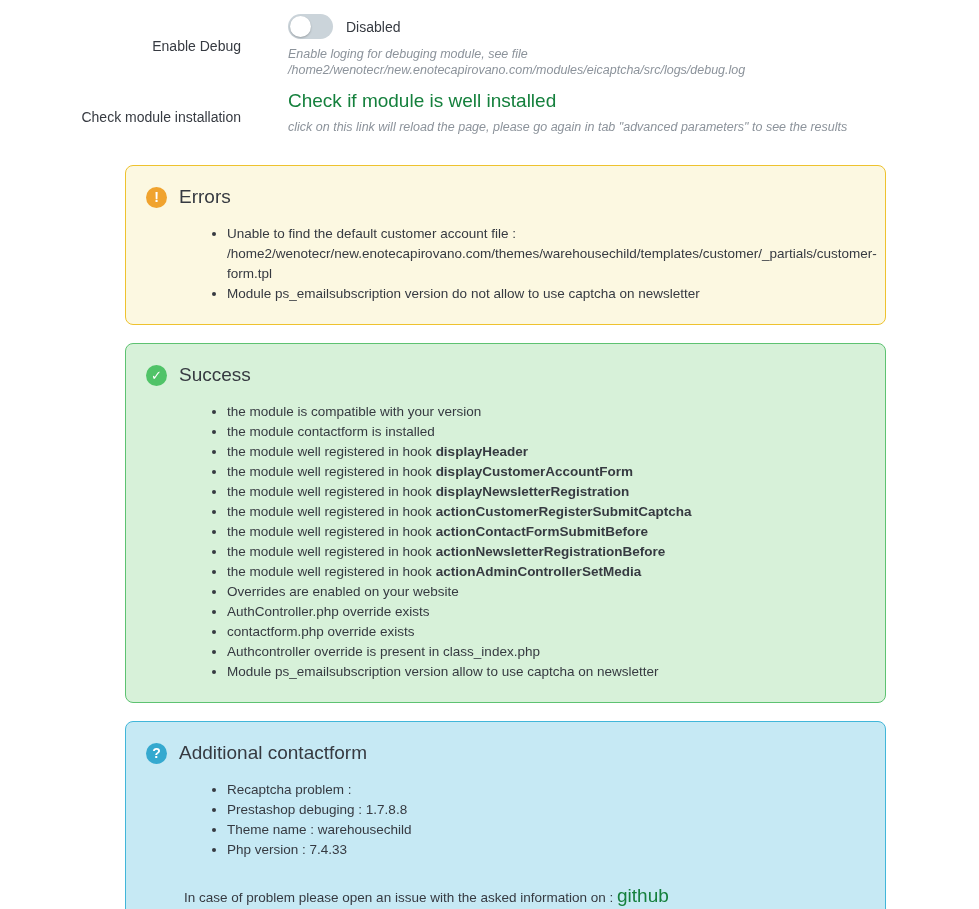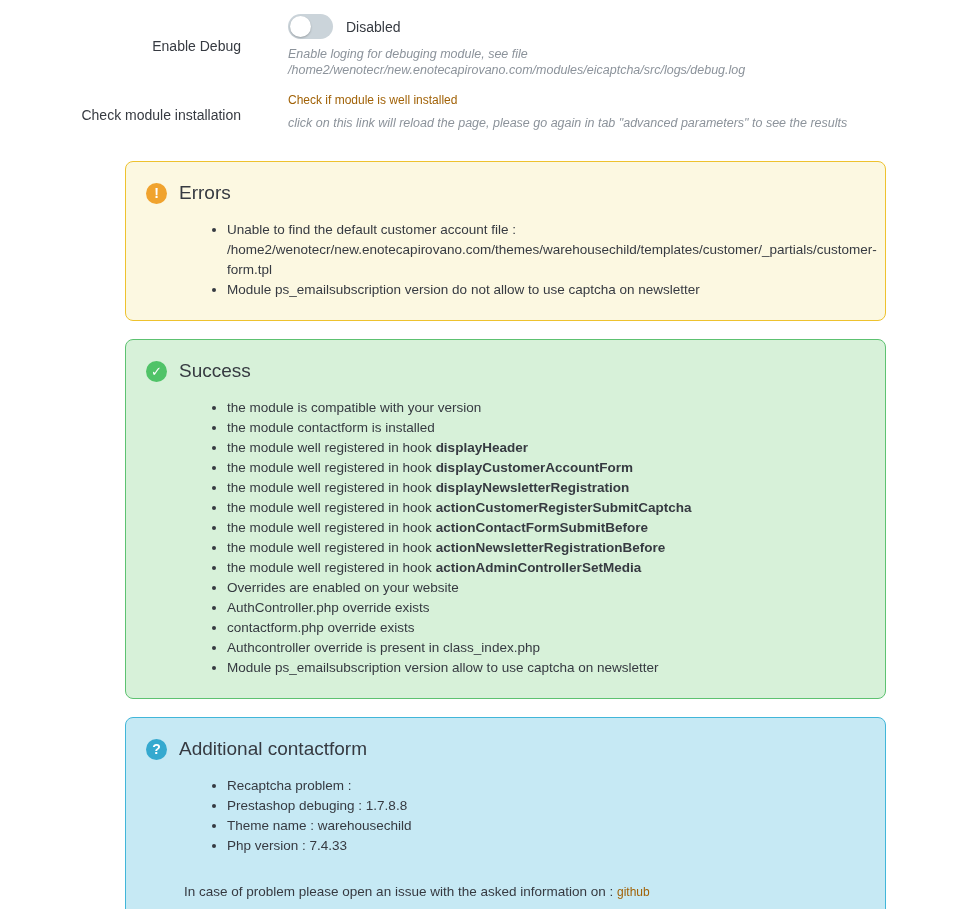--- a/index.html
+++ b/index.html
@@ -34,21 +34,21 @@
   }
   .toggle-state { margin-left: 13px; font-size: 14px; color: #363a41; }
 
   .help-text {
     margin-top: 7px;
     font-size: 12.5px; font-style: italic; color: #8c939b;
     line-height: 16px;
   }
   .row-2 { margin-top: 12px; }
   .row-2 .form-label { line-height: 18px; padding-top: 9px; }
-  a.link { color: #a16207; text-decoration: none; font-size: 12px; cursor: pointer; }
+  a.link { color: #15803d; text-decoration: none; font-size: 19px; cursor: pointer; }
 
   
   .alerts { margin: 30px 0 0 125px; width: 761px; }
   .alert {
     border-radius: 8px;
     border: 1.5px solid;
     padding: 18px 20px 20px 20px;
     margin-bottom: 18px;
   }
   .alert-errors  { background: #fcf8e1; border-color: #eec22e; }

